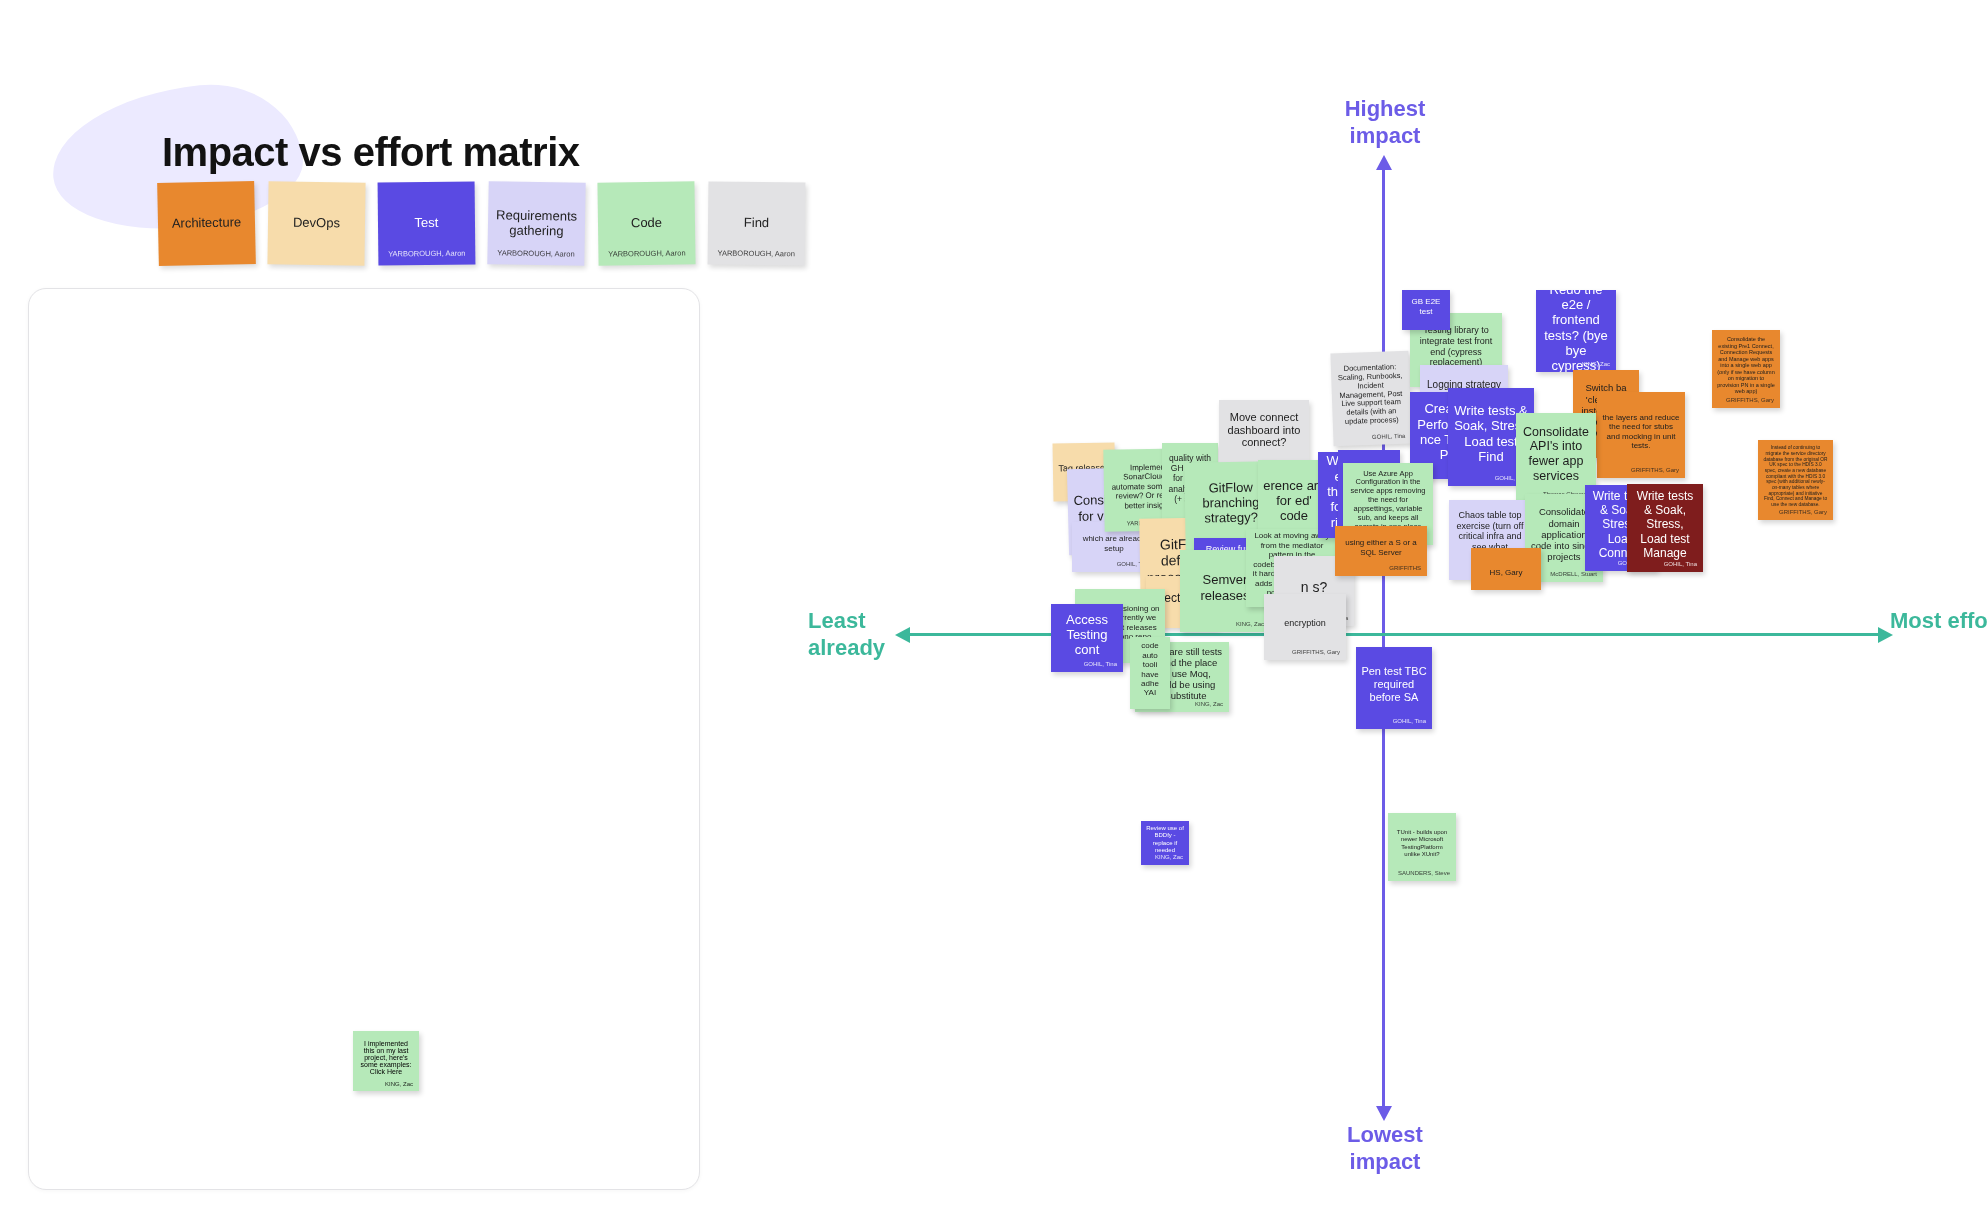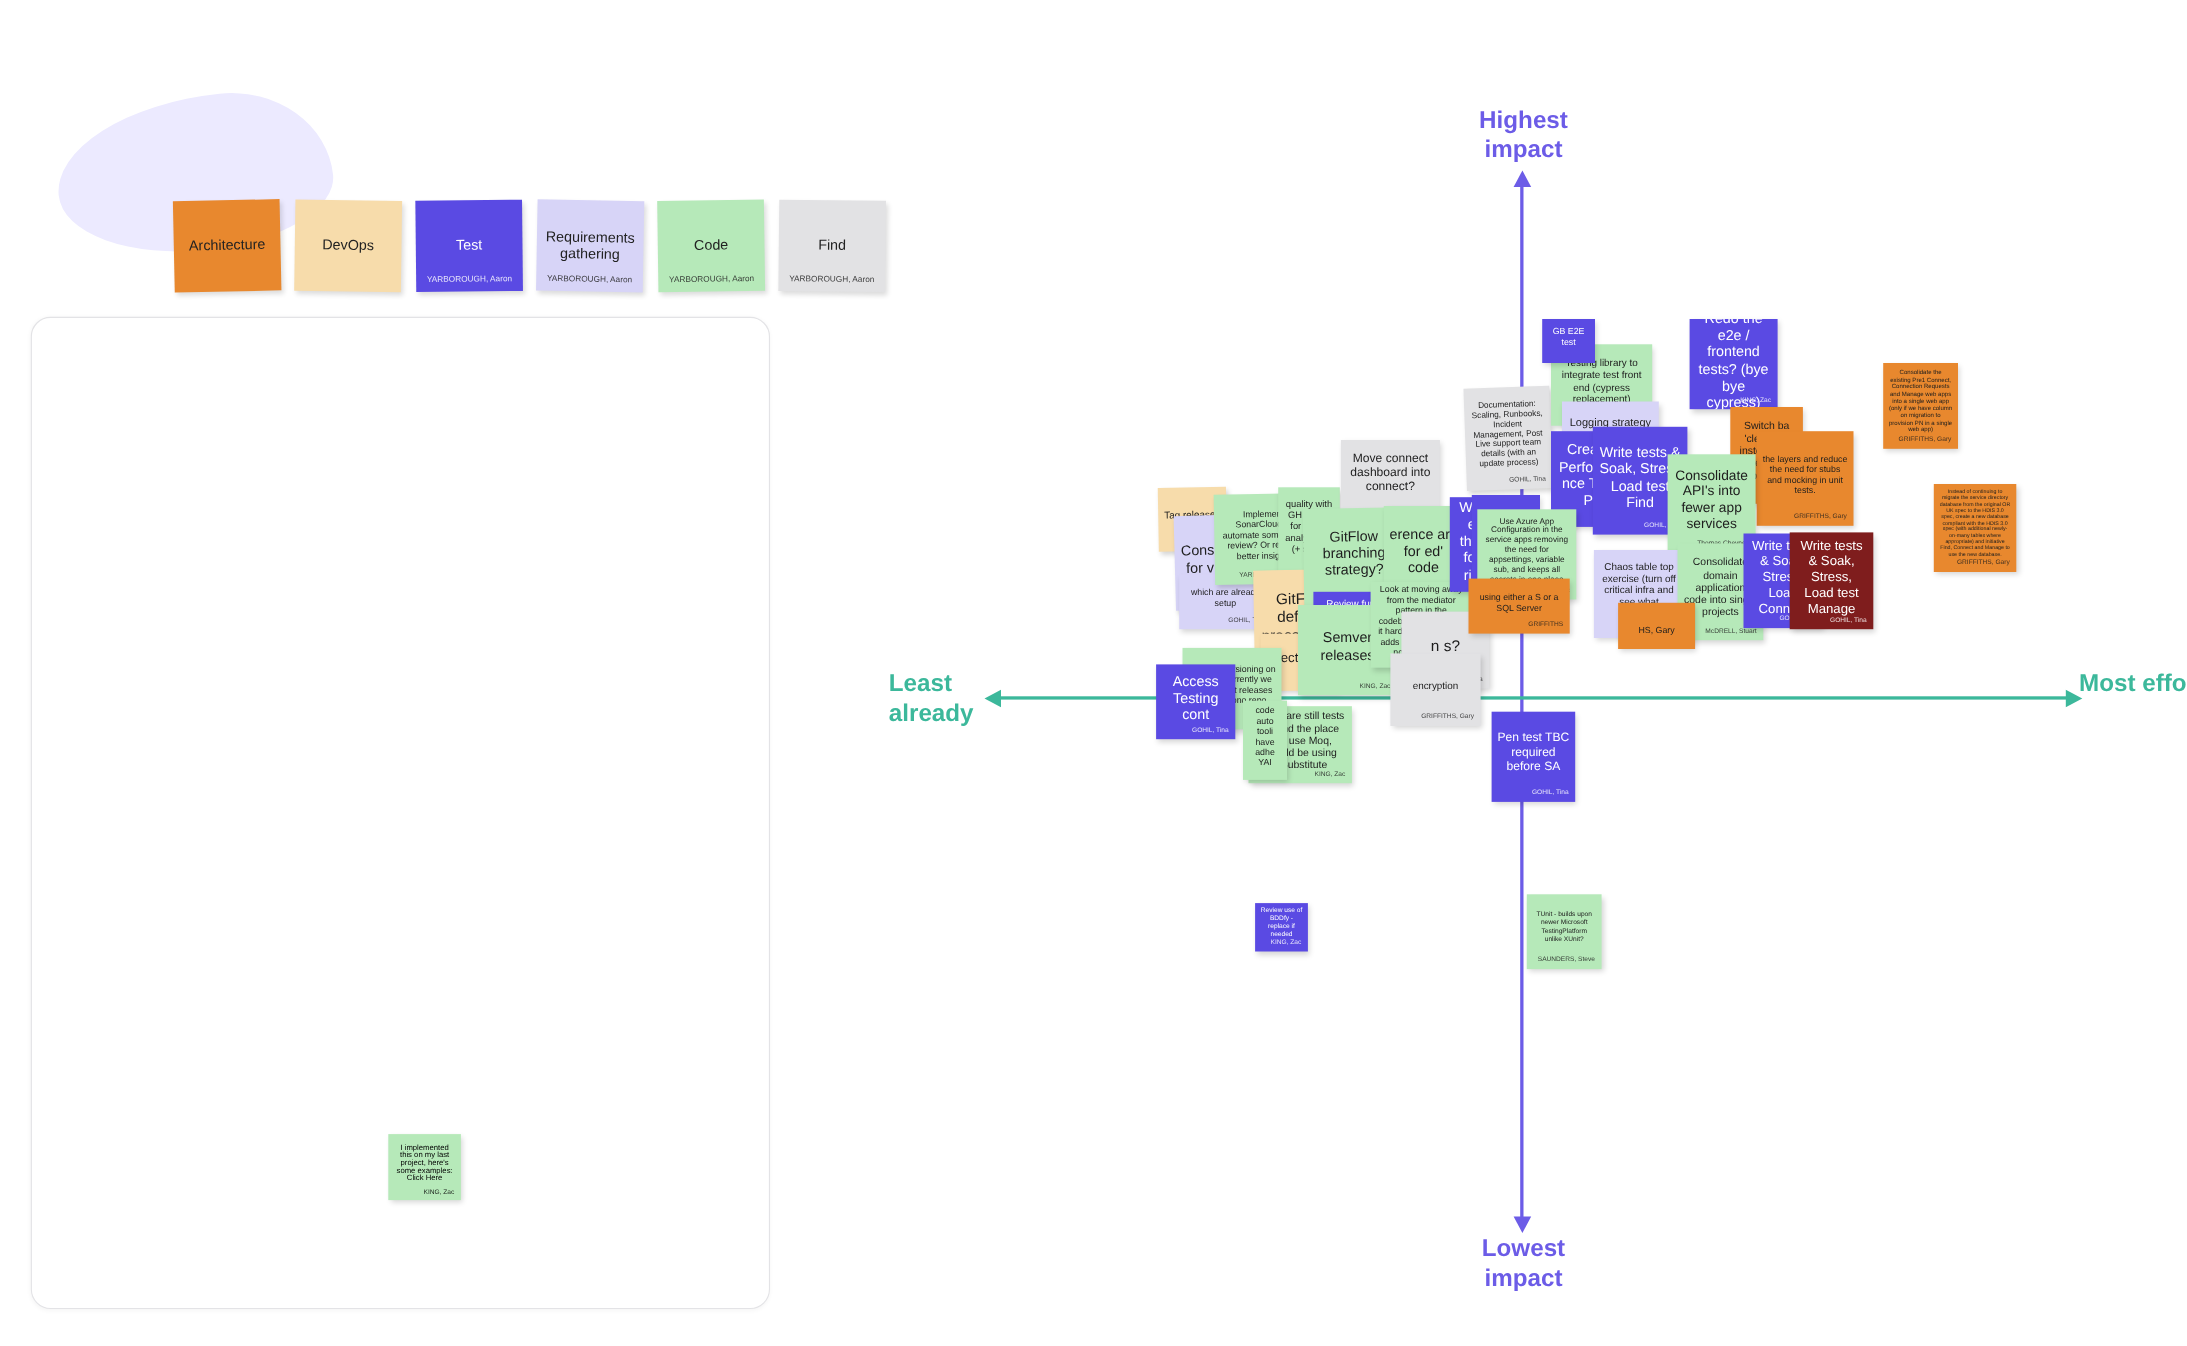--- a/index.html
+++ b/index.html
@@ -102,20 +102,21 @@
     font-size:6px;opacity:.85;white-space:nowrap;
   }
 </style>
 </head>
 <body>
 
 <div id="board">
 
   <div class="blob"></div>
 
+  <div class="title">Impact vs effort matrix</div>
 
   <div class="legend" id="legend">
       <div class="chip c1" style="background: rgb(232, 136, 46); color: rgb(34, 34, 34);">
         <div class="lbl">Architecture</div>
       </div>
       <div class="chip c2" style="background: rgb(247, 220, 171); color: rgb(34, 34, 34);">
         <div class="lbl">DevOps</div>
       </div>
       <div class="chip c3" style="background: rgb(90, 74, 227); color: rgb(255, 255, 255);">
         <div class="lbl">Test</div>

